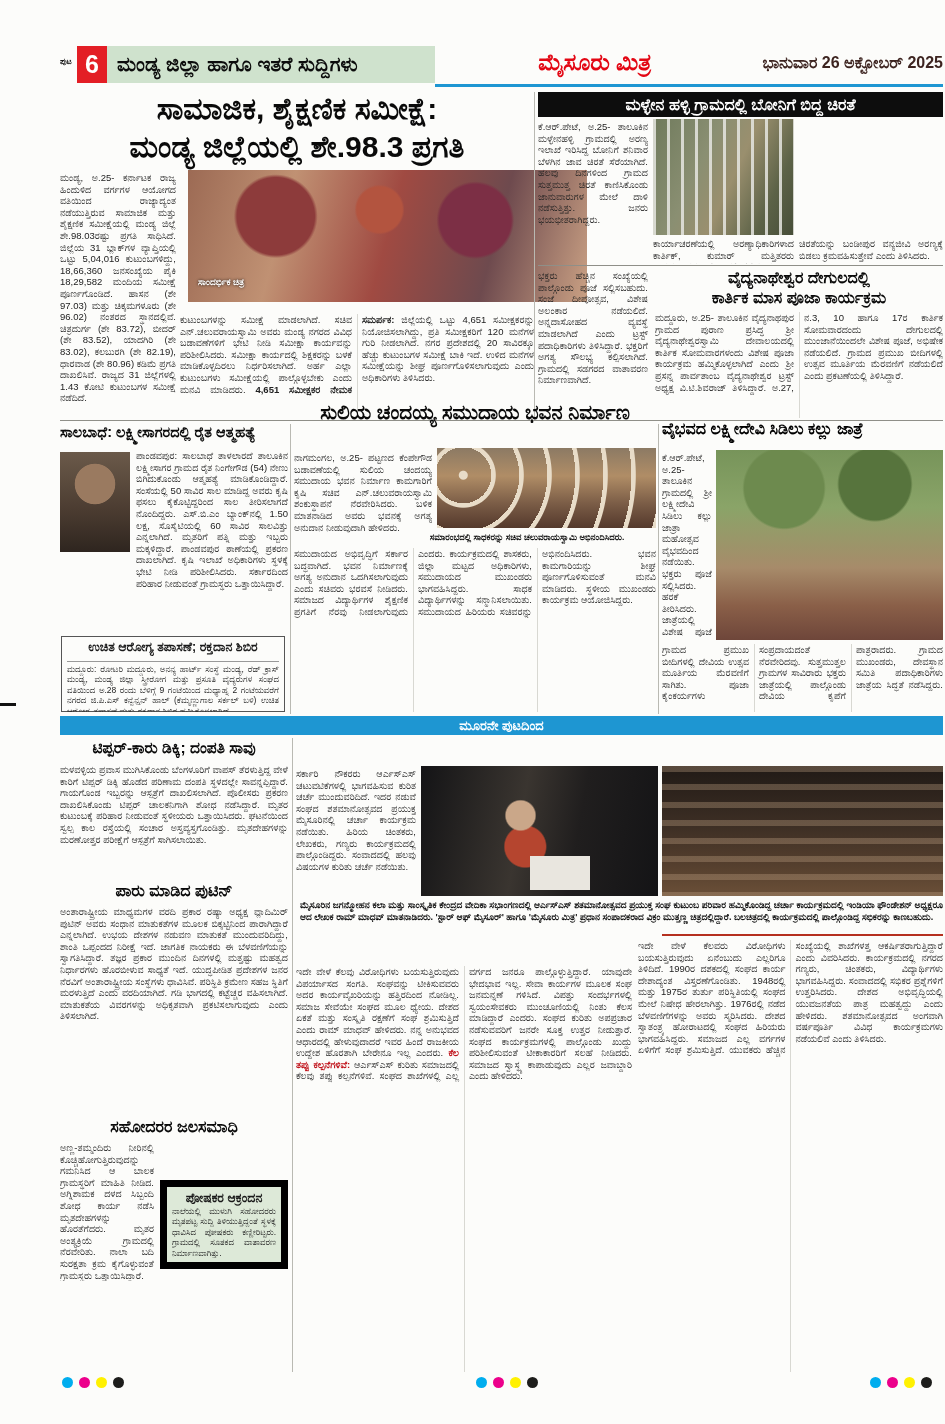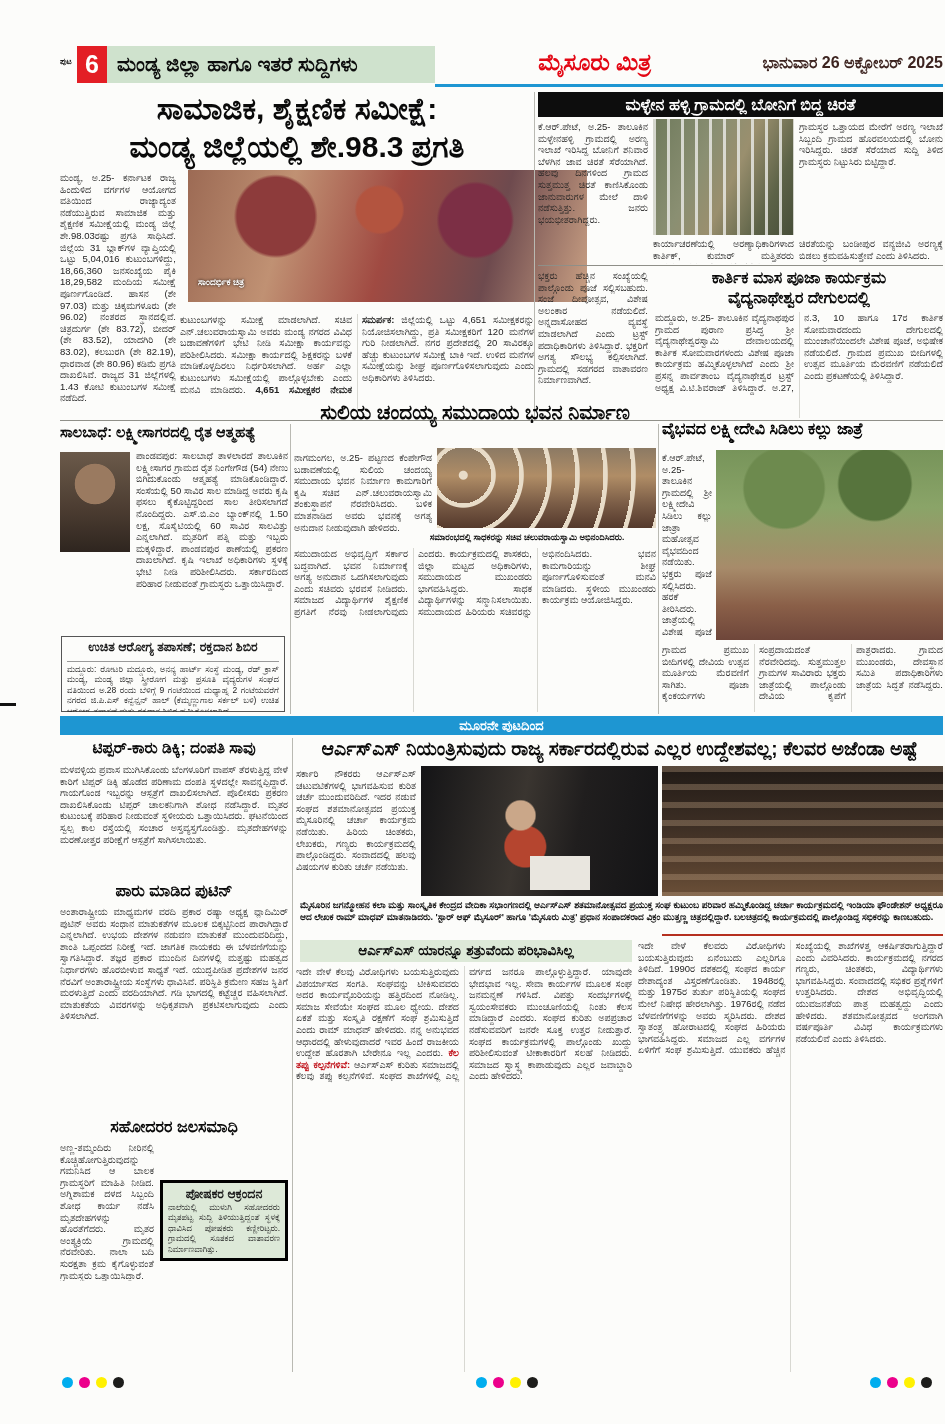--- a/index.html
+++ b/index.html
@@ -44,29 +44,28 @@
     <span style="position:absolute;left:10px;bottom:14px;color:#fff;font-size:9px;font-weight:bold;text-shadow:0 0 3px #000;">ಸಾಂದರ್ಭಿಕ ಚಿತ್ರ</span>
   </div>
   <div class="abs t cols2" style="left:180px;top:314px;width:354px;height:104px;">
     <span>ಕುಟುಂಬಗಳನ್ನು ಸಮೀಕ್ಷೆ ಮಾಡಲಾಗಿದೆ. ಸಚಿವ ಎನ್.ಚಲುವರಾಯಸ್ವಾಮಿ ಅವರು ಮಂಡ್ಯ ನಗರದ ವಿವಿಧ ಬಡಾವಣೆಗಳಿಗೆ ಭೇಟಿ ನೀಡಿ ಸಮೀಕ್ಷಾ ಕಾರ್ಯವನ್ನು ಪರಿಶೀಲಿಸಿದರು. ಸಮೀಕ್ಷಾ ಕಾರ್ಯದಲ್ಲಿ ಶಿಕ್ಷಕರನ್ನು ಬಳಕೆ ಮಾಡಿಕೊಳ್ಳದಿರಲು ನಿರ್ಧರಿಸಲಾಗಿದೆ. ಅರ್ಹ ಎಲ್ಲಾ ಕುಟುಂಬಗಳು ಸಮೀಕ್ಷೆಯಲ್ಲಿ ಪಾಲ್ಗೊಳ್ಳಬೇಕು ಎಂದು ಮನವಿ ಮಾಡಿದರು. </span><strong>4,651 ಸಮೀಕ್ಷಕರ ನೇಮಕ ಸಮರ್ಪಕ: </strong><span>ಜಿಲ್ಲೆಯಲ್ಲಿ ಒಟ್ಟು 4,651 ಸಮೀಕ್ಷಕರನ್ನು ನಿಯೋಜಿಸಲಾಗಿದ್ದು, ಪ್ರತಿ ಸಮೀಕ್ಷಕರಿಗೆ 120 ಮನೆಗಳ ಗುರಿ ನೀಡಲಾಗಿದೆ. ನಗರ ಪ್ರದೇಶದಲ್ಲಿ 20 ಸಾವಿರಕ್ಕೂ ಹೆಚ್ಚು ಕುಟುಂಬಗಳ ಸಮೀಕ್ಷೆ ಬಾಕಿ ಇದೆ. ಉಳಿದ ಮನೆಗಳ ಸಮೀಕ್ಷೆಯನ್ನು ಶೀಘ್ರ ಪೂರ್ಣಗೊಳಿಸಲಾಗುವುದು ಎಂದು ಅಧಿಕಾರಿಗಳು ತಿಳಿಸಿದರು.</span>
   </div>
   <div class="abs vrule" style="left:534px;top:92px;height:326px;"></div>
 
   <div class="abs" style="left:538px;top:92px;width:405px;height:25px;background:#0d0d0d;color:#fff;display:flex;align-items:center;justify-content:center;font-size:16px;font-weight:bold;">ಮಳ್ಳೇನ ಹಳ್ಳಿ ಗ್ರಾಮದಲ್ಲಿ ಬೋನಿಗೆ ಬಿದ್ದ ಚಿರತೆ</div>
   <div class="abs t" style="left:538px;top:121px;width:110px;height:142px;">ಕೆ.ಆರ್.ಪೇಟೆ, ಅ.25- ತಾಲೂಕಿನ ಮಳ್ಳೇನಹಳ್ಳಿ ಗ್ರಾಮದಲ್ಲಿ ಅರಣ್ಯ ಇಲಾಖೆ ಇರಿಸಿದ್ದ ಬೋನಿಗೆ ಶನಿವಾರ ಬೆಳಗಿನ ಜಾವ ಚಿರತೆ ಸೆರೆಯಾಗಿದೆ. ಹಲವು ದಿನಗಳಿಂದ ಗ್ರಾಮದ ಸುತ್ತಮುತ್ತ ಚಿರತೆ ಕಾಣಿಸಿಕೊಂಡು ಜಾನುವಾರುಗಳ ಮೇಲೆ ದಾಳಿ ನಡೆಸುತ್ತಿತ್ತು. ಜನರು ಭಯಭೀತರಾಗಿದ್ದರು.</div>
   <div class="abs photo bars" style="left:653px;top:119px;width:141px;height:116px;"></div>
-  <div class="abs t" style="left:799px;top:121px;width:144px;height:114px;">ಗ್ರಾಮಸ್ಥರ ಒತ್ತಾಯದ ಮೇರೆಗೆ ಅರಣ್ಯ ಇಲಾಖೆ ಸಿಬ್ಬಂದಿ ಗ್ರಾಮದ ಹೊರವಲಯದಲ್ಲಿ ಬೋನು ಇರಿಸಿದ್ದರು. ಚಿರತೆ ಸೆರೆಯಾದ ಸುದ್ದಿ ತಿಳಿದ ಗ್ರಾಮಸ್ಥರು ನಿಟ್ಟುಸಿರು ಬಿಟ್ಟಿದ್ದಾರೆ.</div>
   <div class="abs t" style="left:653px;top:238px;width:141px;height:26px;">ಕಾರ್ಯಾಚರಣೆಯಲ್ಲಿ ಅರಣ್ಯಾಧಿಕಾರಿಗಳಾದ ಕಾರ್ತಿಕ್, ಕುಮಾರ್ ಮತ್ತಿತರರು ಭಾಗವಹಿಸಿದ್ದರು. ಬೋನಿನಲ್ಲಿ ಸೆರೆಯಾದ</div>
   <div class="abs t" style="left:799px;top:238px;width:144px;height:26px;">ಚಿರತೆಯನ್ನು ಬಂಡೀಪುರ ವನ್ಯಜೀವಿ ಅರಣ್ಯಕ್ಕೆ ಬಿಡಲು ಕ್ರಮವಹಿಸುತ್ತೇವೆ ಎಂದು ತಿಳಿಸಿದರು.</div>
   <div class="abs hrule" style="left:538px;top:265px;width:405px;"></div>
 
   <div class="abs t" style="left:538px;top:270px;width:110px;height:148px;">ಭಕ್ತರು ಹೆಚ್ಚಿನ ಸಂಖ್ಯೆಯಲ್ಲಿ ಪಾಲ್ಗೊಂಡು ಪೂಜೆ ಸಲ್ಲಿಸಬಹುದು. ಸಂಜೆ ದೀಪೋತ್ಸವ, ವಿಶೇಷ ಅಲಂಕಾರ ನಡೆಯಲಿದೆ. ಅನ್ನದಾಸೋಹದ ವ್ಯವಸ್ಥೆ ಮಾಡಲಾಗಿದೆ ಎಂದು ಟ್ರಸ್ಟ್ ಪದಾಧಿಕಾರಿಗಳು ತಿಳಿಸಿದ್ದಾರೆ. ಭಕ್ತರಿಗೆ ಅಗತ್ಯ ಸೌಲಭ್ಯ ಕಲ್ಪಿಸಲಾಗಿದೆ. ಗ್ರಾಮದಲ್ಲಿ ಸಡಗರದ ವಾತಾವರಣ ನಿರ್ಮಾಣವಾಗಿದೆ.</div>
   <div class="abs" style="left:655px;top:268px;width:288px;text-align:center;font-size:16px;line-height:20px;font-weight:bold;color:#0a0a0a;">
+    <div>ವೈದ್ಯನಾಥೇಶ್ವರ ದೇಗುಲದಲ್ಲಿ</div>
     <div>ಕಾರ್ತಿಕ ಮಾಸ ಪೂಜಾ ಕಾರ್ಯಕ್ರಮ</div>
-    <div>ವೈದ್ಯನಾಥೇಶ್ವರ ದೇಗುಲದಲ್ಲಿ</div>
   </div>
   <div class="abs t cols2" style="left:655px;top:312px;width:288px;height:106px;">ಮದ್ದೂರು, ಅ.25- ತಾಲೂಕಿನ ವೈದ್ಯನಾಥಪುರ ಗ್ರಾಮದ ಪುರಾಣ ಪ್ರಸಿದ್ಧ ಶ್ರೀ ವೈದ್ಯನಾಥೇಶ್ವರಸ್ವಾಮಿ ದೇವಾಲಯದಲ್ಲಿ ಕಾರ್ತಿಕ ಸೋಮವಾರಗಳಂದು ವಿಶೇಷ ಪೂಜಾ ಕಾರ್ಯಕ್ರಮ ಹಮ್ಮಿಕೊಳ್ಳಲಾಗಿದೆ ಎಂದು ಶ್ರೀ ಪ್ರಸನ್ನ ಪಾರ್ವತಾಂಬ ವೈದ್ಯನಾಥೇಶ್ವರ ಟ್ರಸ್ಟ್ ಅಧ್ಯಕ್ಷ ವಿ.ಟಿ.ಶಿವರಾಜ್ ತಿಳಿಸಿದ್ದಾರೆ. ಅ.27, ನ.3, 10 ಹಾಗೂ 17ರ ಕಾರ್ತಿಕ ಸೋಮವಾರದಂದು ದೇಗುಲದಲ್ಲಿ ಮುಂಜಾನೆಯಿಂದಲೇ ವಿಶೇಷ ಪೂಜೆ, ಅಭಿಷೇಕ ನಡೆಯಲಿದೆ. ಗ್ರಾಮದ ಪ್ರಮುಖ ಬೀದಿಗಳಲ್ಲಿ ಉತ್ಸವ ಮೂರ್ತಿಯ ಮೆರವಣಿಗೆ ನಡೆಯಲಿದೆ ಎಂದು ಪ್ರಕಟಣೆಯಲ್ಲಿ ತಿಳಿಸಿದ್ದಾರೆ.</div>
 
   <div class="abs hrule" style="left:60px;top:420px;width:883px;"></div>
 
   <div class="abs" style="left:60px;top:424px;width:228px;font-size:14.5px;font-weight:bold;color:#0a0a0a;">ಸಾಲಬಾಧೆ: ಲಕ್ಷ್ಮೀಸಾಗರದಲ್ಲಿ ರೈತ ಆತ್ಮಹತ್ಯೆ</div>
   <div class="abs" style="left:60px;top:450px;width:228px;height:182px;">
     <div class="photo" style="float:left;width:70px;height:100px;margin:2px 6px 2px 0;background:
         radial-gradient(circle at 50% 32%, #9a7a60 0 26%, rgba(0,0,0,0) 27%),
         linear-gradient(180deg,#6b5a4a 0%,#4a3b30 60%,#2e251f 100%);"></div>
@@ -98,42 +97,40 @@
   <div class="abs" style="left:0px;top:703px;width:16px;height:3px;background:#111;"></div>
 
   <div class="abs" style="left:60px;top:716px;width:883px;height:19px;background:#1e96d2;color:#fff;display:flex;align-items:center;justify-content:center;font-size:13px;font-weight:bold;">ಮೂರನೇ ಪುಟದಿಂದ</div>
 
   <div class="abs" style="left:60px;top:739px;width:228px;text-align:center;font-size:15.5px;font-weight:bold;color:#0a0a0a;">ಟಿಪ್ಪರ್-ಕಾರು ಡಿಕ್ಕಿ; ದಂಪತಿ ಸಾವು</div>
   <div class="abs t" style="left:60px;top:764px;width:228px;height:116px;">ಮಳವಳ್ಳಿಯ ಪ್ರವಾಸ ಮುಗಿಸಿಕೊಂಡು ಬೆಂಗಳೂರಿಗೆ ವಾಪಸ್ ತೆರಳುತ್ತಿದ್ದ ವೇಳೆ ಕಾರಿಗೆ ಟಿಪ್ಪರ್ ಡಿಕ್ಕಿ ಹೊಡೆದ ಪರಿಣಾಮ ದಂಪತಿ ಸ್ಥಳದಲ್ಲೇ ಸಾವನ್ನಪ್ಪಿದ್ದಾರೆ. ಗಾಯಗೊಂಡ ಇಬ್ಬರನ್ನು ಆಸ್ಪತ್ರೆಗೆ ದಾಖಲಿಸಲಾಗಿದೆ. ಪೊಲೀಸರು ಪ್ರಕರಣ ದಾಖಲಿಸಿಕೊಂಡು ಟಿಪ್ಪರ್ ಚಾಲಕನಿಗಾಗಿ ಶೋಧ ನಡೆಸಿದ್ದಾರೆ. ಮೃತರ ಕುಟುಂಬಕ್ಕೆ ಪರಿಹಾರ ನೀಡುವಂತೆ ಸ್ಥಳೀಯರು ಒತ್ತಾಯಿಸಿದರು. ಘಟನೆಯಿಂದ ಸ್ವಲ್ಪ ಕಾಲ ರಸ್ತೆಯಲ್ಲಿ ಸಂಚಾರ ಅಸ್ತವ್ಯಸ್ತಗೊಂಡಿತ್ತು. ಮೃತದೇಹಗಳನ್ನು ಮರಣೋತ್ತರ ಪರೀಕ್ಷೆಗೆ ಆಸ್ಪತ್ರೆಗೆ ಸಾಗಿಸಲಾಯಿತು.</div>
   <div class="abs" style="left:60px;top:882px;width:228px;text-align:center;font-size:16px;font-weight:bold;color:#0a0a0a;">ಪಾರು ಮಾಡಿದ ಪುಟಿನ್</div>
   <div class="abs t" style="left:60px;top:906px;width:228px;height:210px;">ಅಂತಾರಾಷ್ಟ್ರೀಯ ಮಾಧ್ಯಮಗಳ ವರದಿ ಪ್ರಕಾರ ರಷ್ಯಾ ಅಧ್ಯಕ್ಷ ವ್ಲಾದಿಮಿರ್ ಪುಟಿನ್ ಅವರು ಸಂಧಾನ ಮಾತುಕತೆಗಳ ಮೂಲಕ ಬಿಕ್ಕಟ್ಟಿನಿಂದ ಪಾರಾಗಿದ್ದಾರೆ ಎನ್ನಲಾಗಿದೆ. ಉಭಯ ದೇಶಗಳ ನಡುವಣ ಮಾತುಕತೆ ಮುಂದುವರಿದಿದ್ದು, ಶಾಂತಿ ಒಪ್ಪಂದದ ನಿರೀಕ್ಷೆ ಇದೆ. ಜಾಗತಿಕ ನಾಯಕರು ಈ ಬೆಳವಣಿಗೆಯನ್ನು ಸ್ವಾಗತಿಸಿದ್ದಾರೆ. ತಜ್ಞರ ಪ್ರಕಾರ ಮುಂದಿನ ದಿನಗಳಲ್ಲಿ ಮತ್ತಷ್ಟು ಮಹತ್ವದ ನಿರ್ಧಾರಗಳು ಹೊರಬೀಳುವ ಸಾಧ್ಯತೆ ಇದೆ. ಯುದ್ಧಪೀಡಿತ ಪ್ರದೇಶಗಳ ಜನರ ನೆರವಿಗೆ ಅಂತಾರಾಷ್ಟ್ರೀಯ ಸಂಸ್ಥೆಗಳು ಧಾವಿಸಿವೆ. ಪರಿಸ್ಥಿತಿ ಕ್ರಮೇಣ ಸಹಜ ಸ್ಥಿತಿಗೆ ಮರಳುತ್ತಿದೆ ಎಂದು ವರದಿಯಾಗಿದೆ. ಗಡಿ ಭಾಗದಲ್ಲಿ ಕಟ್ಟೆಚ್ಚರ ವಹಿಸಲಾಗಿದೆ. ಮಾತುಕತೆಯ ವಿವರಗಳನ್ನು ಅಧಿಕೃತವಾಗಿ ಪ್ರಕಟಿಸಲಾಗುವುದು ಎಂದು ತಿಳಿಸಲಾಗಿದೆ.</div>
   <div class="abs" style="left:60px;top:1118px;width:228px;text-align:center;font-size:16px;font-weight:bold;color:#0a0a0a;">ಸಹೋದರರ ಜಲಸಮಾಧಿ</div>
   <div class="abs" style="left:60px;top:1142px;width:228px;height:230px;overflow:hidden;">
-    <div style="float:right;width:128px;margin:38px 0 2px 6px;border:3px solid #000000;background:#dde9d8;padding:4px 5px;box-sizing:border-box;">
+    <div style="float:right;width:128px;margin:38px 0 2px 6px;border:7px solid #000000;background:#dde9d8;padding:4px 5px;box-sizing:border-box;">
       <div style="text-align:center;font-size:12.5px;font-weight:bold;">ಪೋಷಕರ ಆಕ್ರಂದನ</div>
       <div class="t" style="font-size:8.5px;line-height:10.4px;">ನಾಲೆಯಲ್ಲಿ ಮುಳುಗಿ ಸಹೋದರರು ಮೃತಪಟ್ಟ ಸುದ್ದಿ ತಿಳಿಯುತ್ತಿದ್ದಂತೆ ಸ್ಥಳಕ್ಕೆ ಧಾವಿಸಿದ ಪೋಷಕರು ಕಣ್ಣೀರಿಟ್ಟರು. ಗ್ರಾಮದಲ್ಲಿ ಸೂತಕದ ವಾತಾವರಣ ನಿರ್ಮಾಣವಾಗಿತ್ತು.</div>
     </div>
     <div class="t">ಅಣ್ಣ-ತಮ್ಮಂದಿರು ನೀರಿನಲ್ಲಿ ಕೊಚ್ಚಿಹೋಗುತ್ತಿರುವುದನ್ನು ಗಮನಿಸಿದ ಆ ಬಾಲಕ ಗ್ರಾಮಸ್ಥರಿಗೆ ಮಾಹಿತಿ ನೀಡಿದ. ಅಗ್ನಿಶಾಮಕ ದಳದ ಸಿಬ್ಬಂದಿ ಶೋಧ ಕಾರ್ಯ ನಡೆಸಿ ಮೃತದೇಹಗಳನ್ನು ಹೊರತೆಗೆದರು. ಮೃತರ ಅಂತ್ಯಕ್ರಿಯೆ ಗ್ರಾಮದಲ್ಲಿ ನೆರವೇರಿತು. ನಾಲಾ ಬದಿ ಸುರಕ್ಷತಾ ಕ್ರಮ ಕೈಗೊಳ್ಳುವಂತೆ ಗ್ರಾಮಸ್ಥರು ಒತ್ತಾಯಿಸಿದ್ದಾರೆ.</div>
   </div>
   <div class="abs vrule" style="left:292px;top:738px;height:634px;"></div>
 
-  <div class="abs" style="left:296px;top:738px;width:647px;text-align:center;font-size:19px;font-weight:bold;color:#0a0a0a;">ಆರ್ಎಸ್ಎಸ್ ನಿಯಂತ್ರಿಸುವುದು ರಾಜ್ಯ ಸರ್ಕಾರದಲ್ಲಿರುವ ಎಲ್ಲರ ಉದ್ದೇಶವಲ್ಲ; ಕೆಲವರ ಅಜೆಂಡಾ ಅಷ್ಟೆ</div>
   <div class="abs t" style="left:296px;top:768px;width:120px;height:128px;">ಸರ್ಕಾರಿ ನೌಕರರು ಆರ್ಎಸ್ಎಸ್ ಚಟುವಟಿಕೆಗಳಲ್ಲಿ ಭಾಗವಹಿಸುವ ಕುರಿತ ಚರ್ಚೆ ಮುಂದುವರಿದಿದೆ. ಇದರ ನಡುವೆ ಸಂಘದ ಶತಮಾನೋತ್ಸವದ ಪ್ರಯುಕ್ತ ಮೈಸೂರಿನಲ್ಲಿ ಚರ್ಚಾ ಕಾರ್ಯಕ್ರಮ ನಡೆಯಿತು. ಹಿರಿಯ ಚಿಂತಕರು, ಲೇಖಕರು, ಗಣ್ಯರು ಕಾರ್ಯಕ್ರಮದಲ್ಲಿ ಪಾಲ್ಗೊಂಡಿದ್ದರು. ಸಂವಾದದಲ್ಲಿ ಹಲವು ವಿಷಯಗಳ ಕುರಿತು ಚರ್ಚೆ ನಡೆಯಿತು.</div>
   <div class="abs photo" style="left:421px;top:766px;width:237px;height:130px;background:
       radial-gradient(circle at 42% 38%, #caa789 0 9%, rgba(0,0,0,0) 10%),
       radial-gradient(circle at 44% 62%, #b5452f 0 13%, rgba(0,0,0,0) 14%),
       linear-gradient(100deg,#141416 0%,#3a3530 42%,#201e1e 65%,#141416 100%);">
     <span style="position:absolute;left:46%;bottom:6px;width:60px;height:34px;background:#e9e6df;"></span>
   </div>
   <div class="abs photo" style="left:662px;top:766px;width:281px;height:130px;background:
       repeating-linear-gradient(180deg, rgba(190,160,130,.35) 0 6px, rgba(0,0,0,0) 6px 18px),
       linear-gradient(180deg,#211a16 0%,#3c2e24 45%,#58412f 80%,#6b5038 100%);"></div>
   <div class="abs capline" style="left:300px;top:899px;width:643px;height:37px;text-align:justify;overflow:hidden;">ಮೈಸೂರಿನ ಜಗನ್ಮೋಹನ ಕಲಾ ಮತ್ತು ಸಾಂಸ್ಕೃತಿಕ ಕೇಂದ್ರದ ವೇದಿಕಾ ಸಭಾಂಗಣದಲ್ಲಿ ಆರ್ಎಸ್ಎಸ್ ಶತಮಾನೋತ್ಸವದ ಪ್ರಯುಕ್ತ ಸಂಘ ಕುಟುಂಬ ಪರಿವಾರ ಹಮ್ಮಿಕೊಂಡಿದ್ದ ಚರ್ಚಾ ಕಾರ್ಯಕ್ರಮದಲ್ಲಿ ಇಂಡಿಯಾ ಫೌಂಡೇಶನ್ ಅಧ್ಯಕ್ಷರೂ ಆದ ಲೇಖಕ ರಾಮ್ ಮಾಧವ್ ಮಾತನಾಡಿದರು. 'ಸ್ಟಾರ್ ಆಫ್ ಮೈಸೂರ್' ಹಾಗೂ 'ಮೈಸೂರು ಮಿತ್ರ' ಪ್ರಧಾನ ಸಂಪಾದಕರಾದ ವಿಕ್ರಂ ಮುತ್ತಣ್ಣ ಚಿತ್ರದಲ್ಲಿದ್ದಾರೆ. ಬಲಚಿತ್ರದಲ್ಲಿ ಕಾರ್ಯಕ್ರಮದಲ್ಲಿ ಪಾಲ್ಗೊಂಡಿದ್ದ ಸಭಿಕರನ್ನು ಕಾಣಬಹುದು.</div>
   <div class="abs" style="left:662px;top:934px;width:281px;height:2px;background:#b5301f;"></div>
-  <div class="abs" style="left:300px;top:940px;width:332px;height:22px;background:#dde9d8;display:flex;align-items:center;justify-content:center;font-size:13.5px;font-weight:bold;color:#0a0a0a;">ಆರ್ಎಸ್ಎಸ್ ಯಾರನ್ನೂ ಶತ್ರುವೆಂದು ಪರಿಭಾವಿಸಿಲ್ಲ</div>
   <div class="abs t cols2" style="left:296px;top:966px;width:336px;height:406px;">
     <span>ಇದೇ ವೇಳೆ ಕೆಲವು ವಿರೋಧಿಗಳು ಬಯಸುತ್ತಿರುವುದು ವಿಪರ್ಯಾಸದ ಸಂಗತಿ. ಸಂಘವನ್ನು ಟೀಕಿಸುವವರು ಅದರ ಕಾರ್ಯವೈಖರಿಯನ್ನು ಹತ್ತಿರದಿಂದ ನೋಡಿಲ್ಲ. ಸಮಾಜ ಸೇವೆಯೇ ಸಂಘದ ಮೂಲ ಧ್ಯೇಯ. ದೇಶದ ಏಕತೆ ಮತ್ತು ಸಂಸ್ಕೃತಿ ರಕ್ಷಣೆಗೆ ಸಂಘ ಶ್ರಮಿಸುತ್ತಿದೆ ಎಂದು ರಾಮ್ ಮಾಧವ್ ಹೇಳಿದರು. ನನ್ನ ಅನುಭವದ ಆಧಾರದಲ್ಲಿ ಹೇಳುವುದಾದರೆ ಇವರ ಹಿಂದೆ ರಾಜಕೀಯ ಉದ್ದೇಶ ಹೊರತಾಗಿ ಬೇರೇನೂ ಇಲ್ಲ ಎಂದರು. </span><strong style="color:#c0121a;">ಕೆಲ ತಪ್ಪು ಕಲ್ಪನೆಗಳಿವೆ: </strong><span>ಆರ್ಎಸ್ಎಸ್ ಕುರಿತು ಸಮಾಜದಲ್ಲಿ ಕೆಲವು ತಪ್ಪು ಕಲ್ಪನೆಗಳಿವೆ. ಸಂಘದ ಶಾಖೆಗಳಲ್ಲಿ ಎಲ್ಲ ವರ್ಗದ ಜನರೂ ಪಾಲ್ಗೊಳ್ಳುತ್ತಿದ್ದಾರೆ. ಯಾವುದೇ ಭೇದಭಾವ ಇಲ್ಲ. ಸೇವಾ ಕಾರ್ಯಗಳ ಮೂಲಕ ಸಂಘ ಜನಮನ್ನಣೆ ಗಳಿಸಿದೆ. ವಿಪತ್ತು ಸಂದರ್ಭಗಳಲ್ಲಿ ಸ್ವಯಂಸೇವಕರು ಮುಂಚೂಣಿಯಲ್ಲಿ ನಿಂತು ಕೆಲಸ ಮಾಡಿದ್ದಾರೆ ಎಂದರು. ಸಂಘದ ಕುರಿತು ಅಪಪ್ರಚಾರ ನಡೆಸುವವರಿಗೆ ಜನರೇ ಸೂಕ್ತ ಉತ್ತರ ನೀಡುತ್ತಾರೆ. ಸಂಘದ ಕಾರ್ಯಕ್ರಮಗಳಲ್ಲಿ ಪಾಲ್ಗೊಂಡು ಖುದ್ದು ಪರಿಶೀಲಿಸುವಂತೆ ಟೀಕಾಕಾರರಿಗೆ ಸಲಹೆ ನೀಡಿದರು. ಸಮಾಜದ ಸ್ವಾಸ್ಥ್ಯ ಕಾಪಾಡುವುದು ಎಲ್ಲರ ಜವಾಬ್ದಾರಿ ಎಂದು ಹೇಳಿದರು.</span>
   </div>
   <div class="abs t cols2" style="left:638px;top:940px;width:305px;height:432px;">ಇದೇ ವೇಳೆ ಕೆಲವರು ವಿರೋಧಿಗಳು ಬಯಸುತ್ತಿರುವುದು ಏನೆಂಬುದು ಎಲ್ಲರಿಗೂ ತಿಳಿದಿದೆ. 1990ರ ದಶಕದಲ್ಲಿ ಸಂಘದ ಕಾರ್ಯ ದೇಶಾದ್ಯಂತ ವಿಸ್ತರಣೆಗೊಂಡಿತು. 1948ರಲ್ಲಿ ಮತ್ತು 1975ರ ತುರ್ತು ಪರಿಸ್ಥಿತಿಯಲ್ಲಿ ಸಂಘದ ಮೇಲೆ ನಿಷೇಧ ಹೇರಲಾಗಿತ್ತು. 1976ರಲ್ಲಿ ನಡೆದ ಬೆಳವಣಿಗೆಗಳನ್ನು ಅವರು ಸ್ಮರಿಸಿದರು. ದೇಶದ ಸ್ವಾತಂತ್ರ್ಯ ಹೋರಾಟದಲ್ಲಿ ಸಂಘದ ಹಿರಿಯರು ಭಾಗವಹಿಸಿದ್ದರು. ಸಮಾಜದ ಎಲ್ಲ ವರ್ಗಗಳ ಏಳಿಗೆಗೆ ಸಂಘ ಶ್ರಮಿಸುತ್ತಿದೆ. ಯುವಕರು ಹೆಚ್ಚಿನ ಸಂಖ್ಯೆಯಲ್ಲಿ ಶಾಖೆಗಳತ್ತ ಆಕರ್ಷಿತರಾಗುತ್ತಿದ್ದಾರೆ ಎಂದು ವಿವರಿಸಿದರು. ಕಾರ್ಯಕ್ರಮದಲ್ಲಿ ನಗರದ ಗಣ್ಯರು, ಚಿಂತಕರು, ವಿದ್ಯಾರ್ಥಿಗಳು ಭಾಗವಹಿಸಿದ್ದರು. ಸಂವಾದದಲ್ಲಿ ಸಭಿಕರ ಪ್ರಶ್ನೆಗಳಿಗೆ ಉತ್ತರಿಸಿದರು. ದೇಶದ ಅಭಿವೃದ್ಧಿಯಲ್ಲಿ ಯುವಜನತೆಯ ಪಾತ್ರ ಮಹತ್ವದ್ದು ಎಂದು ಹೇಳಿದರು. ಶತಮಾನೋತ್ಸವದ ಅಂಗವಾಗಿ ವರ್ಷಪೂರ್ತಿ ವಿವಿಧ ಕಾರ್ಯಕ್ರಮಗಳು ನಡೆಯಲಿವೆ ಎಂದು ತಿಳಿಸಿದರು.</div>
 
   <div class="abs" style="left:62px;top:1374px;">
     <span class="dot d-c"></span><span class="dot d-m"></span><span class="dot d-y"></span><span class="dot d-k"></span>
   </div>
   <div class="abs" style="left:476px;top:1374px;">
     <span class="dot d-c"></span><span class="dot d-m"></span><span class="dot d-y"></span><span class="dot d-k"></span>

